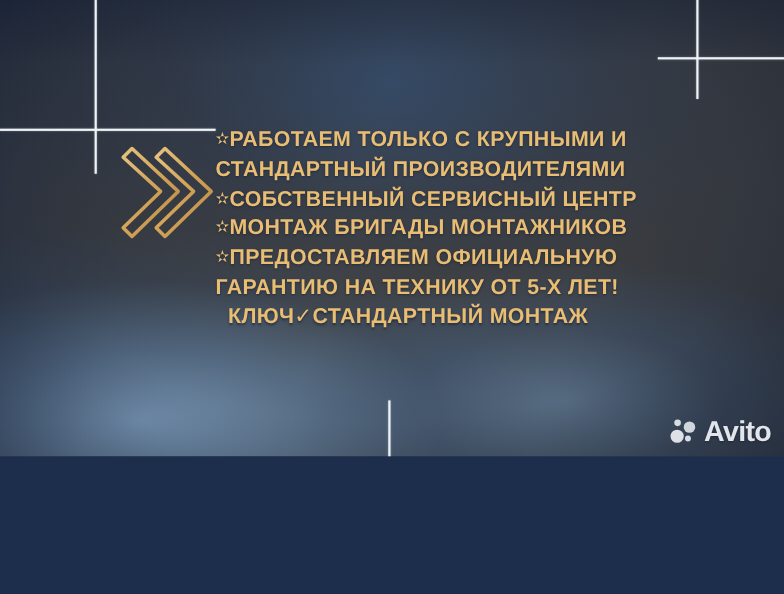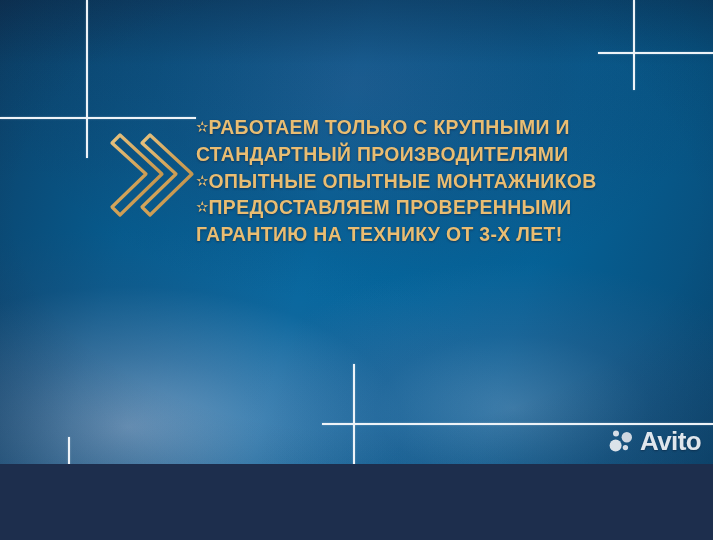--- a/index.html
+++ b/index.html
@@ -8,23 +8,23 @@
     padding: 0;
     background: #1d2e4d;
   }
   body {
     font-family: "Liberation Sans", "DejaVu Sans", sans-serif;
   }
 
   #poster {
     position: relative;
     width: 713px;
-    height: 464px;
+    height: 415px;
     overflow: hidden;
-    background-color: #0369a1;
+    background-color: #404040;
     user-select: none;
   }
 
   
   .bg-base {
     position: absolute;
     inset: 0;
     background:
       linear-gradient(180deg,
         #223760 0%,
@@ -208,27 +208,33 @@
   </div>
 
   <div class="copy">
     <span class="line">
       <span class="star">✫</span><span>РАБОТАЕМ ТОЛЬКО С КРУПНЫМИ И</span>
     </span>
     <span class="line">
       <span>СТАНДАРТНЫЙ ПРОИЗВОДИТЕЛЯМИ</span>
     </span>
     <span class="line">
-      <span class="star">✫</span><span>ОПЫТНЫЕ ОПЫТНЫЕ МОНТАЖНИКОВ</span>
-    </span>
-    <span class="line">
-      <span class="star">✫</span><span>ПРЕДОСТАВЛЯЕМ ПРОВЕРЕННЫМИ</span>
-    </span>
-    <span class="line">
-      <span>ГАРАНТИЮ НА ТЕХНИКУ ОТ 3-Х ЛЕТ!</span>
+      <span class="star">✫</span><span>СОБСТВЕННЫЙ СЕРВИСНЫЙ ЦЕНТР</span>
+    </span>
+    <span class="line">
+      <span class="star">✫</span><span>МОНТАЖ БРИГАДЫ МОНТАЖНИКОВ</span>
+    </span>
+    <span class="line">
+      <span class="star">✫</span><span>ПРЕДОСТАВЛЯЕМ ОФИЦИАЛЬНУЮ</span>
+    </span>
+    <span class="line">
+      <span>ГАРАНТИЮ НА ТЕХНИКУ ОТ 5-Х ЛЕТ!</span>
+    </span>
+    <span class="line">
+      <span>КЛЮЧ✓СТАНДАРТНЫЙ МОНТАЖ</span>
     </span>
   </div>
 
   <div class="watermark">
     <svg class="wm-mark" viewBox="0 0 26 26" xmlns="http://www.w3.org/2000/svg" aria-hidden="true">
       <circle cx="6.6" cy="17.6" r="6.0" fill="#eceff3"></circle>
       <circle cx="17.8" cy="9.3" r="5.2" fill="#dfe3ea"></circle>
       <circle cx="7.0" cy="5.4" r="3.0" fill="#e6eaf0"></circle>
       <circle cx="16.4" cy="19.6" r="2.7" fill="#e6eaf0"></circle>
     </svg>

